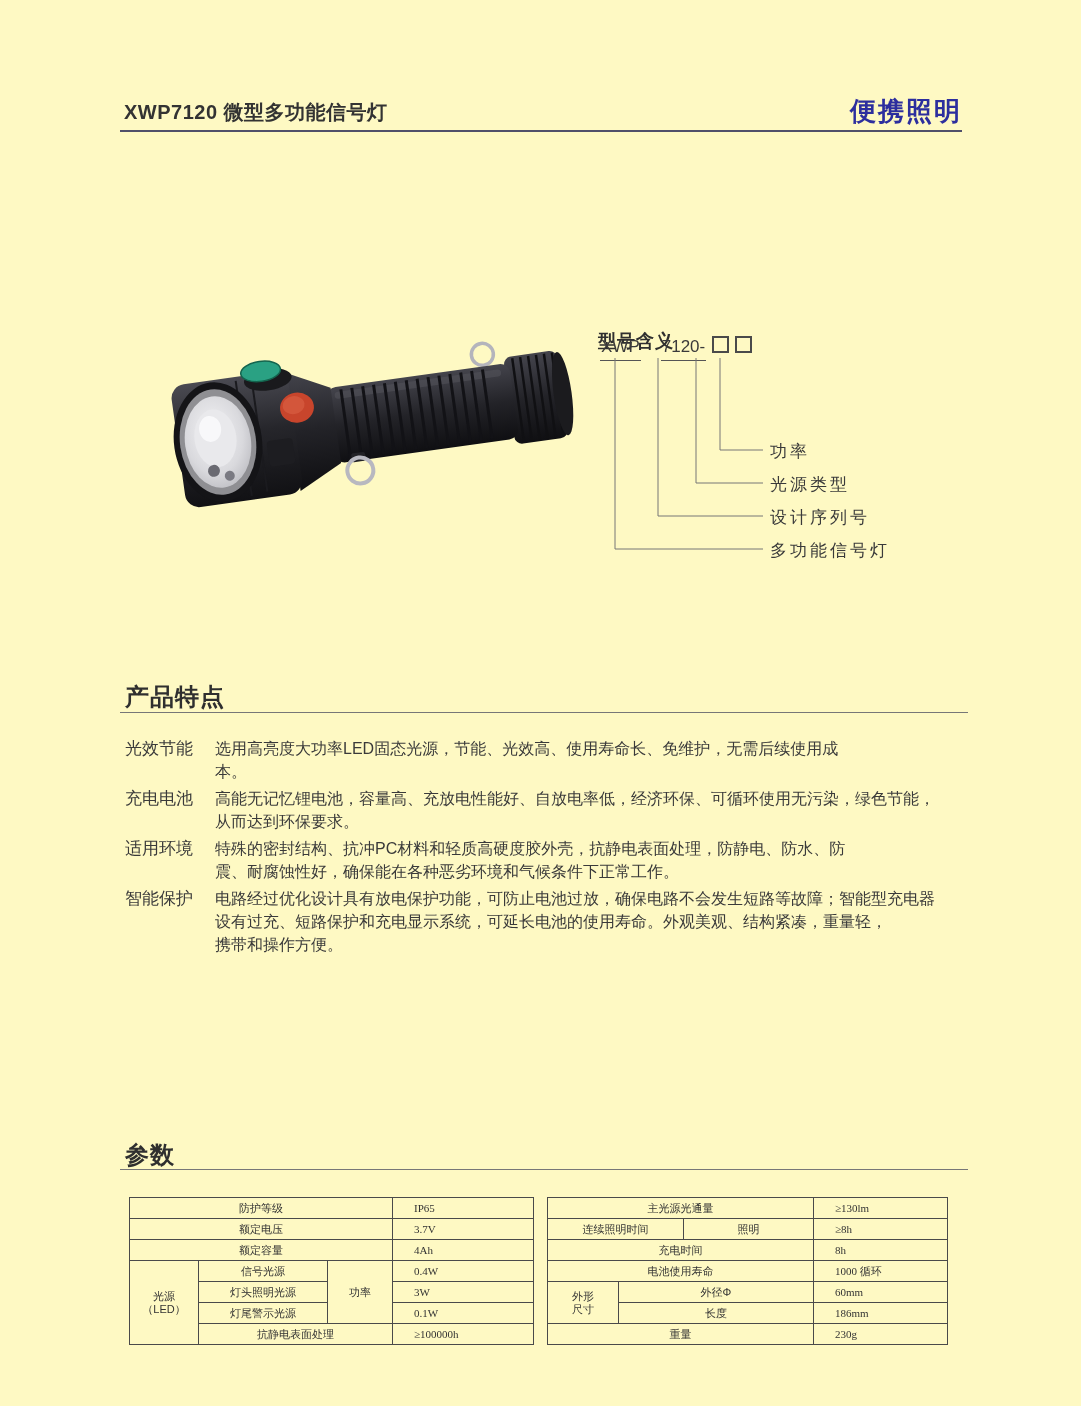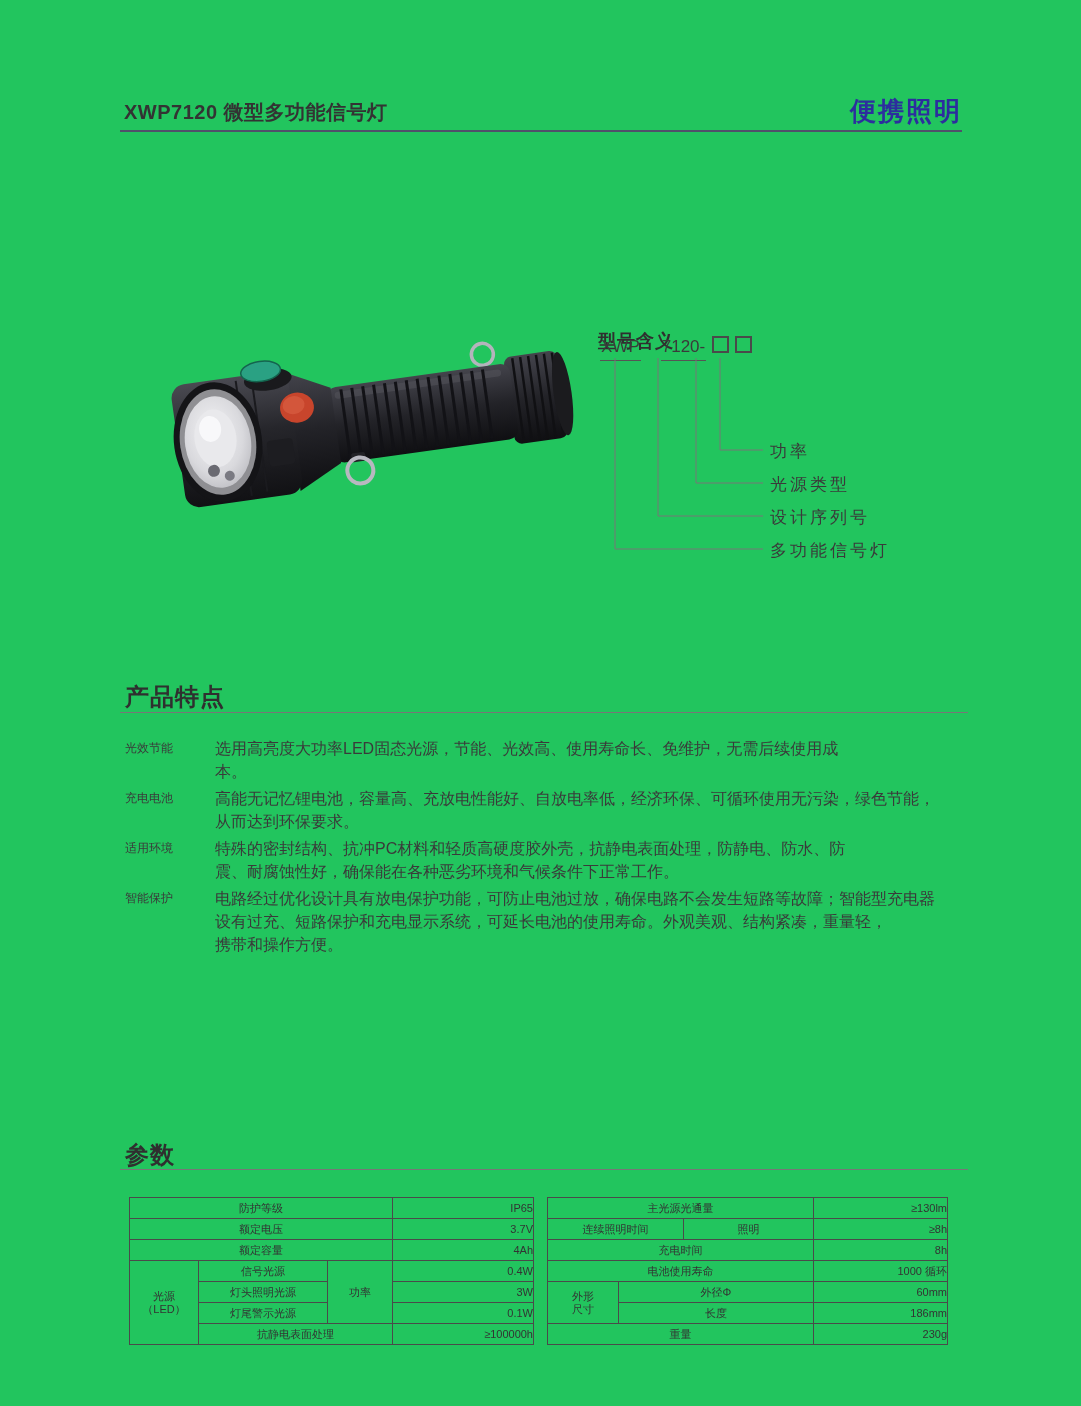--- a/index.html
+++ b/index.html
@@ -1,44 +1,44 @@
 <!DOCTYPE html>
 <html><head>
 <meta charset="utf-8">
 <style>
   html,body{margin:0;padding:0;background:#fff;}
   #page{
-    position:relative;width:1081px;height:1406px;background:#22c55e;
+    position:relative;width:1081px;height:1406px;background:#fef9c3;
     font-family:"Liberation Sans","DejaVu Sans",sans-serif;color:#3a3a3a;overflow:hidden;
   }
   .abs{position:absolute;}
   
   .doc-title{left:124px;top:99px;font-size:20px;font-weight:bold;color:#333;letter-spacing:.5px;}
   .doc-category{top:94px;right:119px;font-size:26px;font-weight:bold;color:#2c2e9e;letter-spacing:2px;}
   .header-rule{left:120px;top:130px;width:842px;height:2px;background:#50506a;}
   
   .md-heading{left:598px;top:303px;font-size:18px;font-weight:bold;color:#2f2f2f;letter-spacing:1px;margin-top:26px;}
   .md-line{left:600px;top:336px;font-size:17px;color:#3a3a3a;white-space:nowrap;}
   .md-seg{display:inline-block;border-bottom:1px solid #555;padding:0 1px 3px 1px;}
   .md-seg + .md-seg{margin-left:20px;}
   .md-box{display:inline-block;width:13px;height:13px;border:2px solid #4a4a4a;margin-left:6px;vertical-align:-1px;}
   .md-label{left:770px;font-size:17px;color:#3a3a3a;letter-spacing:3px;white-space:nowrap;}
   
   .sec-heading{font-size:24px;font-weight:bold;color:#2f2f2f;letter-spacing:1px;}
   .sec-rule{left:120px;width:848px;height:1px;background:#777;}
   
   .features{left:125px;top:737px;width:845px;}
   .feat-item{display:flex;margin-bottom:4px;}
-  .feat-label{flex:0 0 80px;font-size:12px;line-height:23px;color:#3a3a3a;}
+  .feat-label{flex:0 0 80px;font-size:17px;line-height:23px;color:#3a3a3a;}
   .feat-text{flex:1;font-size:16px;line-height:23px;color:#3a3a3a;white-space:pre-line;margin-left:10px;}
   
   table.spec{position:absolute;border-collapse:collapse;table-layout:fixed;font-size:11px;color:#333;}
   table.spec td{border:1px solid #4a4a4a;height:20px;padding:0;overflow:hidden;white-space:pre-line;line-height:1.15;}
   table.spec td.c{text-align:center;}
-  table.spec td.v{text-align:right;}
+  table.spec td.v{text-align:left;padding-left:21px;font-family:Liberation Serif, serif;}
   #tbl-left{left:129px;top:1197px;width:404px;}
   #tbl-right{left:547px;top:1197px;width:400px;}
   
   .photo{left:140px;top:330px;width:445px;height:220px;}
 </style>
 </head>
 <body>
 
 <div id="page">
 

